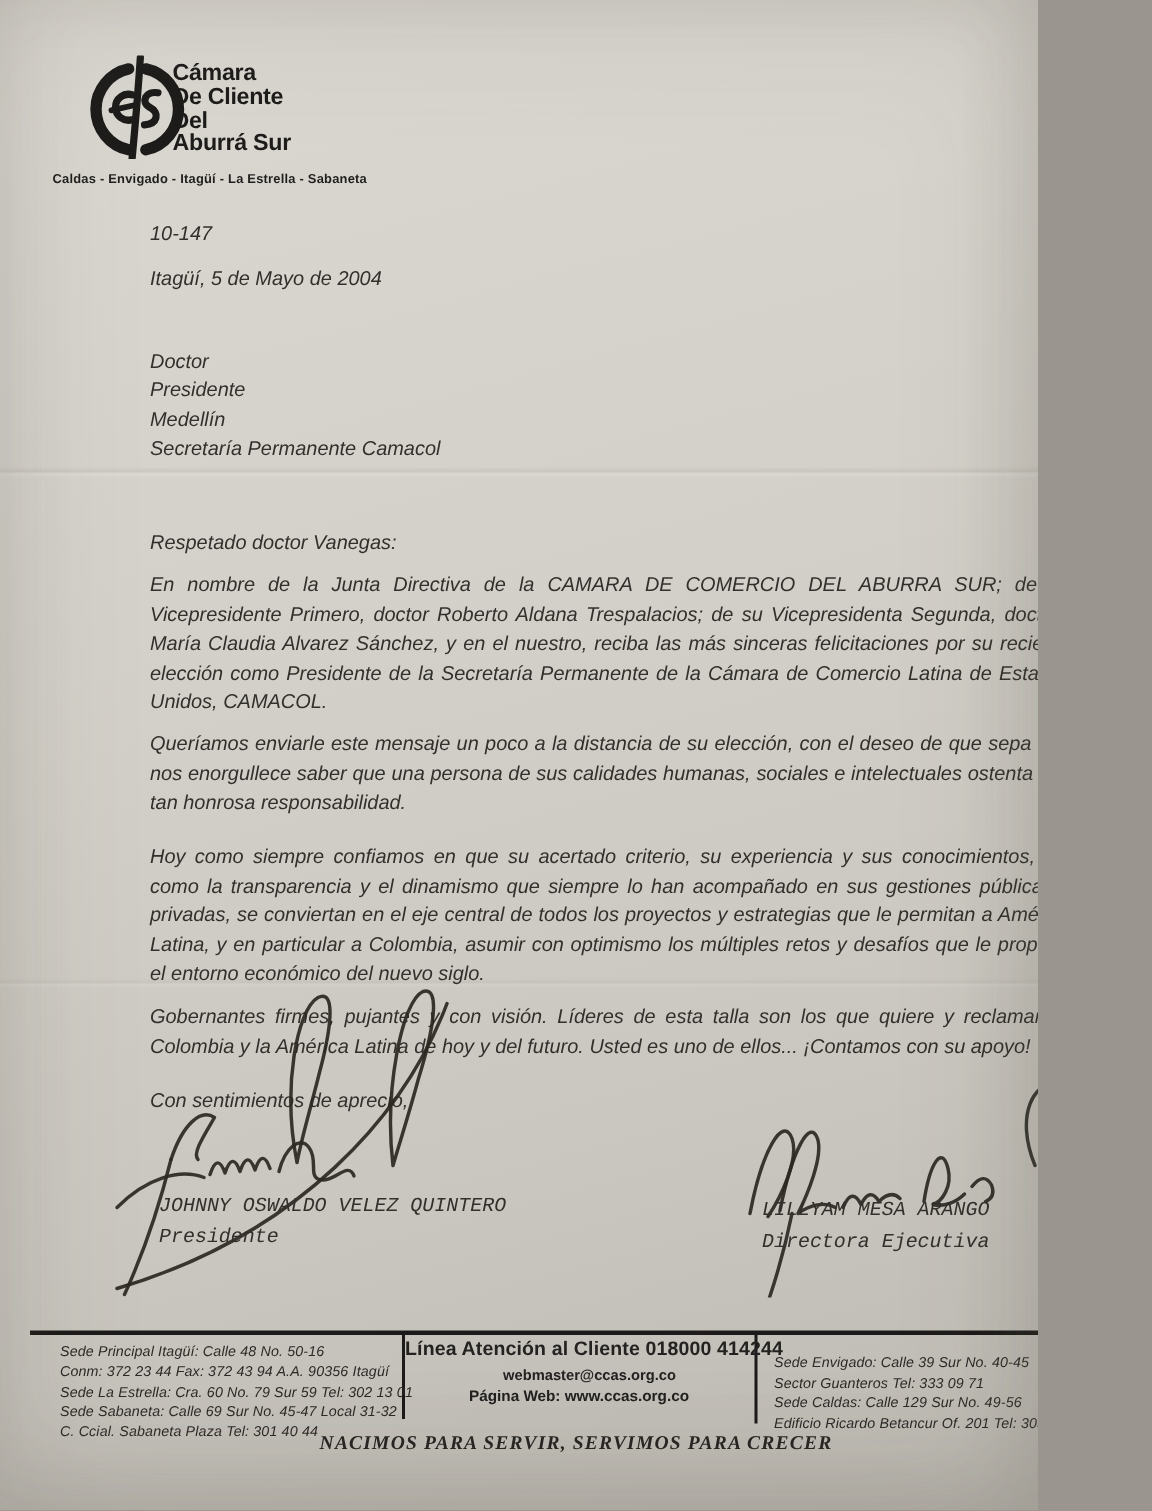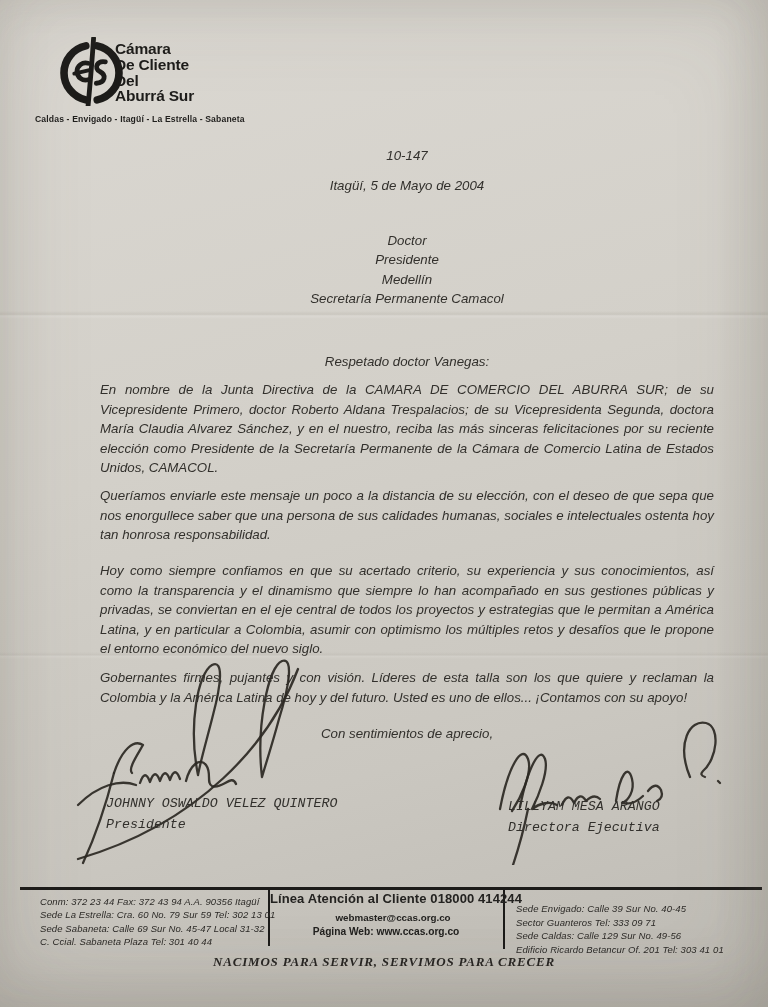--- a/index.html
+++ b/index.html
@@ -1,17 +1,17 @@
 <!DOCTYPE html>
 <html><head>
 <meta charset="utf-8">
 <style>
   html,body { margin:0; padding:0; background:#9a968f; }
   .page {
-    position:relative; width:768px; height:1007px; overflow:hidden;
+    position:relative; width:692px; height:1007px; overflow:hidden;
     background:linear-gradient(165deg,#dbd8d2 0%,#d3d0c9 42%,#cac7c0 72%,#bdbab3 100%);
     font-family:"Liberation Sans",sans-serif; color:#32302c;
   }
   .page::after {
     content:""; position:absolute; inset:0; pointer-events:none;
     box-shadow:inset 0 0 95px rgba(95,90,78,.17), inset 0 -30px 55px rgba(95,90,78,.10), inset -18px 0 40px rgba(95,90,78,.08);
   }
   .crease { position:absolute; left:0; width:768px; pointer-events:none; }
   .crease-1 { top:311px; height:8px;
     background:linear-gradient(to bottom, rgba(110,104,92,0) 0%, rgba(110,104,92,.10) 40%, rgba(255,255,255,.14) 62%, rgba(110,104,92,0) 100%); }
@@ -20,21 +20,21 @@
 
   
   .logo-icon { position:absolute; left:57px; top:37px; width:69px; height:69px; }
   .org-name { position:absolute; left:115px; top:41px; font-weight:bold; font-size:15.5px; line-height:15.8px; letter-spacing:-0.2px; color:#1d1c1a; }
   .cities-rule { position:absolute; left:34px; top:108px; width:253px; height:3.5px; background:#16151
 
 3; }
   .cities-line { position:absolute; left:35px; top:114px; width:255px; font-weight:bold; font-size:8.6px; letter-spacing:.15px; color:#201f1d; }
 
   
-  .btxt { position:absolute; left:100px; width:614px; font-style:italic; font-size:13.3px; line-height:19.5px; color:#32302c; margin:0;text-align:center; }
+  .btxt { position:absolute; left:100px; width:614px; font-style:italic; font-size:13.3px; line-height:19.5px; color:#32302c; margin:0; }
   .just { text-align:justify; }
   .ref-number   { top:146px; }
   .date-line    { top:176px; }
   .recipient    { top:231px; line-height:19.3px; }
   .salutation   { top:352px; }
   .para-1 { top:380px; }
   .para-2 { top:486px; }
   .para-3 { top:561px; }
   .para-4 { top:668px; }
   .closing { top:724px; }
@@ -142,20 +142,21 @@
   <div class="signer signer-right">
     <div class="signer-name">LILLYAM MESA ARANGO</div>
     <div class="signer-title">Directora Ejecutiva</div>
   </div>
 
   <div class="footer-rule"></div>
   <div class="footer-vline vline-1"></div>
   <div class="footer-vline vline-2"></div>
 
   <div class="fcol fcol-left">
+    <div class="fline">Sede Principal Itagüí: Calle 48 No. 50-16</div>
     <div class="fline">Conm: 372 23 44 Fax: 372 43 94 A.A. 90356 Itagüí</div>
     <div class="fline">Sede La Estrella: Cra. 60 No. 79 Sur 59 Tel: 302 13 01</div>
     <div class="fline">Sede Sabaneta: Calle 69 Sur No. 45-47 Local 31-32</div>
     <div class="fline">C. Ccial. Sabaneta Plaza Tel: 301 40 44</div>
   </div>
 
   <div class="fcenter">
     <div class="hotline">Línea Atención al Cliente 018000 414244</div>
     <div class="femail">webmaster@ccas.org.co</div>
     <div class="fweb">Página Web: www.ccas.org.co</div>

